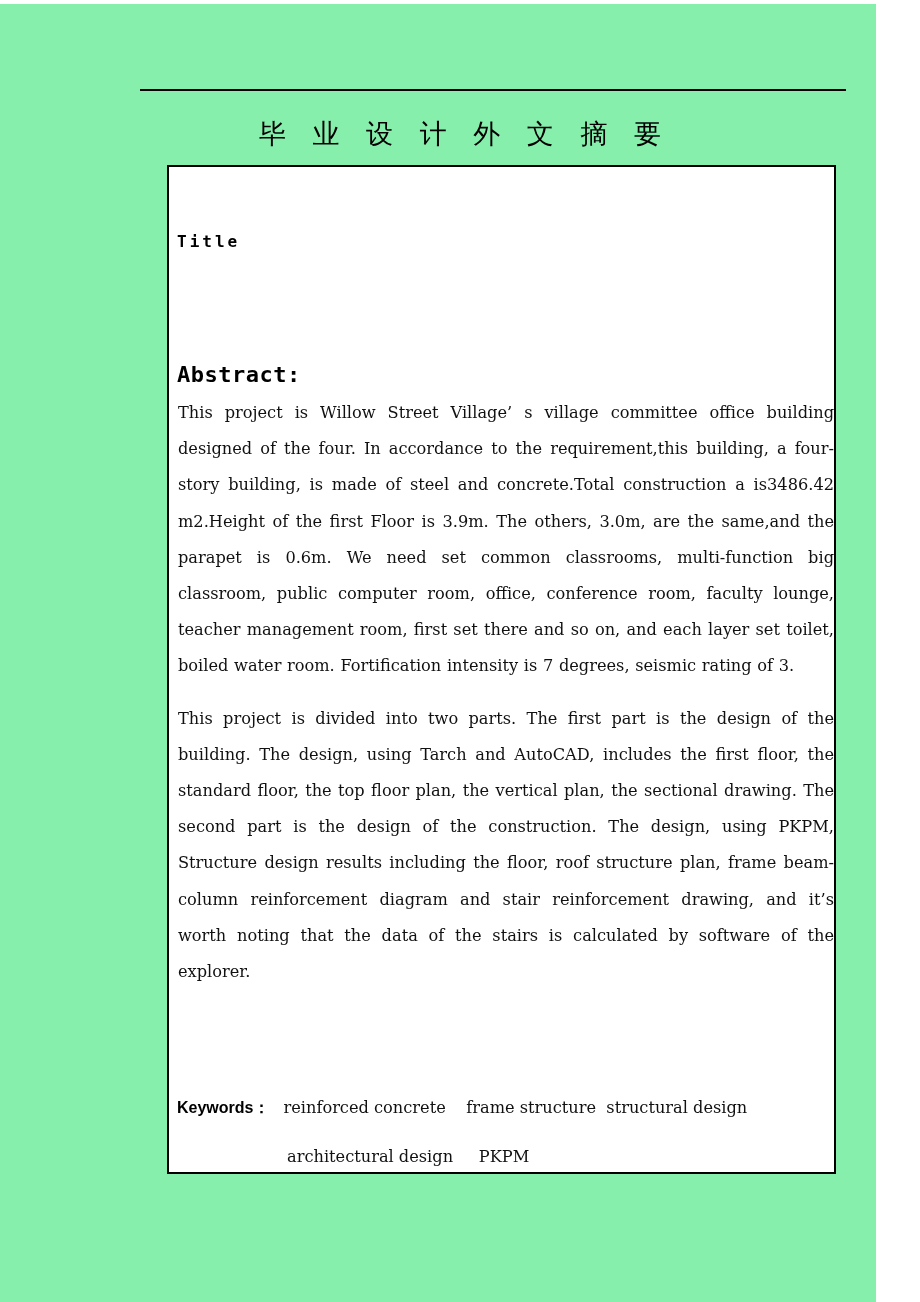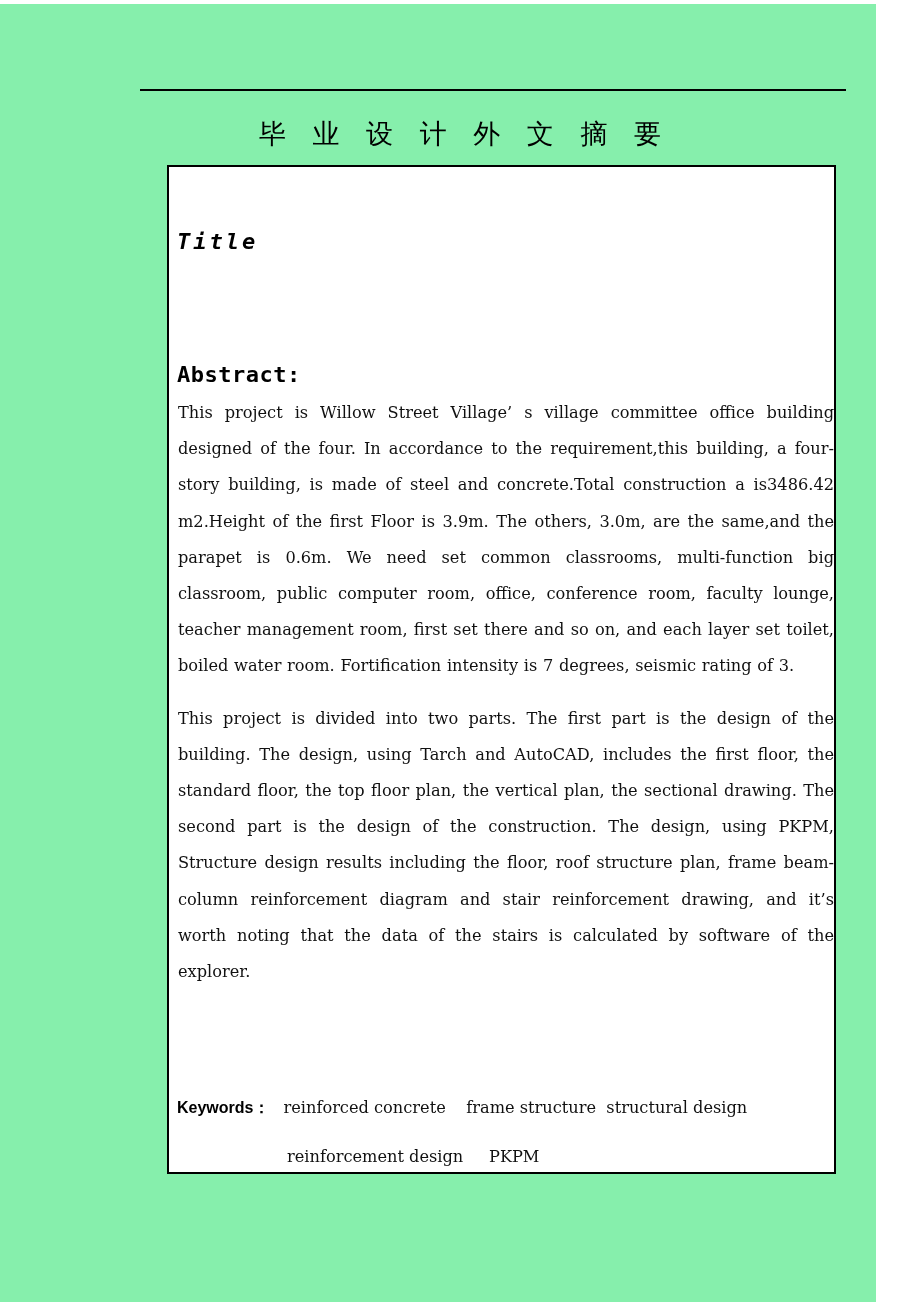--- a/index.html
+++ b/index.html
@@ -74,26 +74,25 @@
     left: 0;
     top: 58px;
     width: 653px;
     display: flex;
     align-items: flex-start;
   }
   .title-label {
     flex: 0 0 auto;
     font-family: "DejaVu Sans Mono", "Liberation Mono", monospace;
     font-weight: bold;
-    font-size: 22px;
+    font-size: 16px;
     letter-spacing: 3px;
     line-height: 26px;
     padding-top: 4px;
     white-space: nowrap;
-    font-style: italic;
   }
   .title-value {
     flex: 1 1 auto;
     margin-left: 22px;
     font-family: "Liberation Sans", sans-serif;
     font-size: 17px;
     line-height: 40px;
     color: #1a1a1a;
   }
   .title-value .shade {
@@ -199,19 +198,19 @@
       <div class="abstract-body">
         <p class="para-1">This project is Willow Street Village’ s village committee office building designed of the four. In accordance to the requirement,this building, a four-story building, is made of steel and concrete.Total construction a is3486.42 m2.Height of the first Floor is 3.9m. The others, 3.0m, are the same,and the parapet is 0.6m. We need set common classrooms, multi-function big classroom, public computer room, office, conference room, faculty lounge, teacher management room, first set there and so on, and each layer set toilet, boiled water room. Fortification intensity is 7 degrees, seismic rating of 3.</p>
         <p class="para-2">This project is divided into two parts. The first part is the design of the building. The design, using Tarch and AutoCAD, includes the first floor, the standard floor, the top floor plan, the vertical plan, the sectional drawing. The second part is the design of the construction. The design, using PKPM, Structure design results including the floor, roof structure plan, frame beam-column reinforcement diagram and stair reinforcement drawing, and it’s worth noting that the data of the stairs is calculated by software of the explorer.</p>
       </div>
 
       <div class="keywords-block">
         <div class="keywords-line1">
           <span class="keywords-label">Keywords：</span>
           <span class="keywords-terms">reinforced concrete    frame structure  structural design</span>
         </div>
-        <div class="keywords-line2">reinforcement design     PKPM</div>
+        <div class="keywords-line2">architectural design     PKPM</div>
       </div>
 
     </div>
   </div>
 
 </div>
 
 </body></html>

